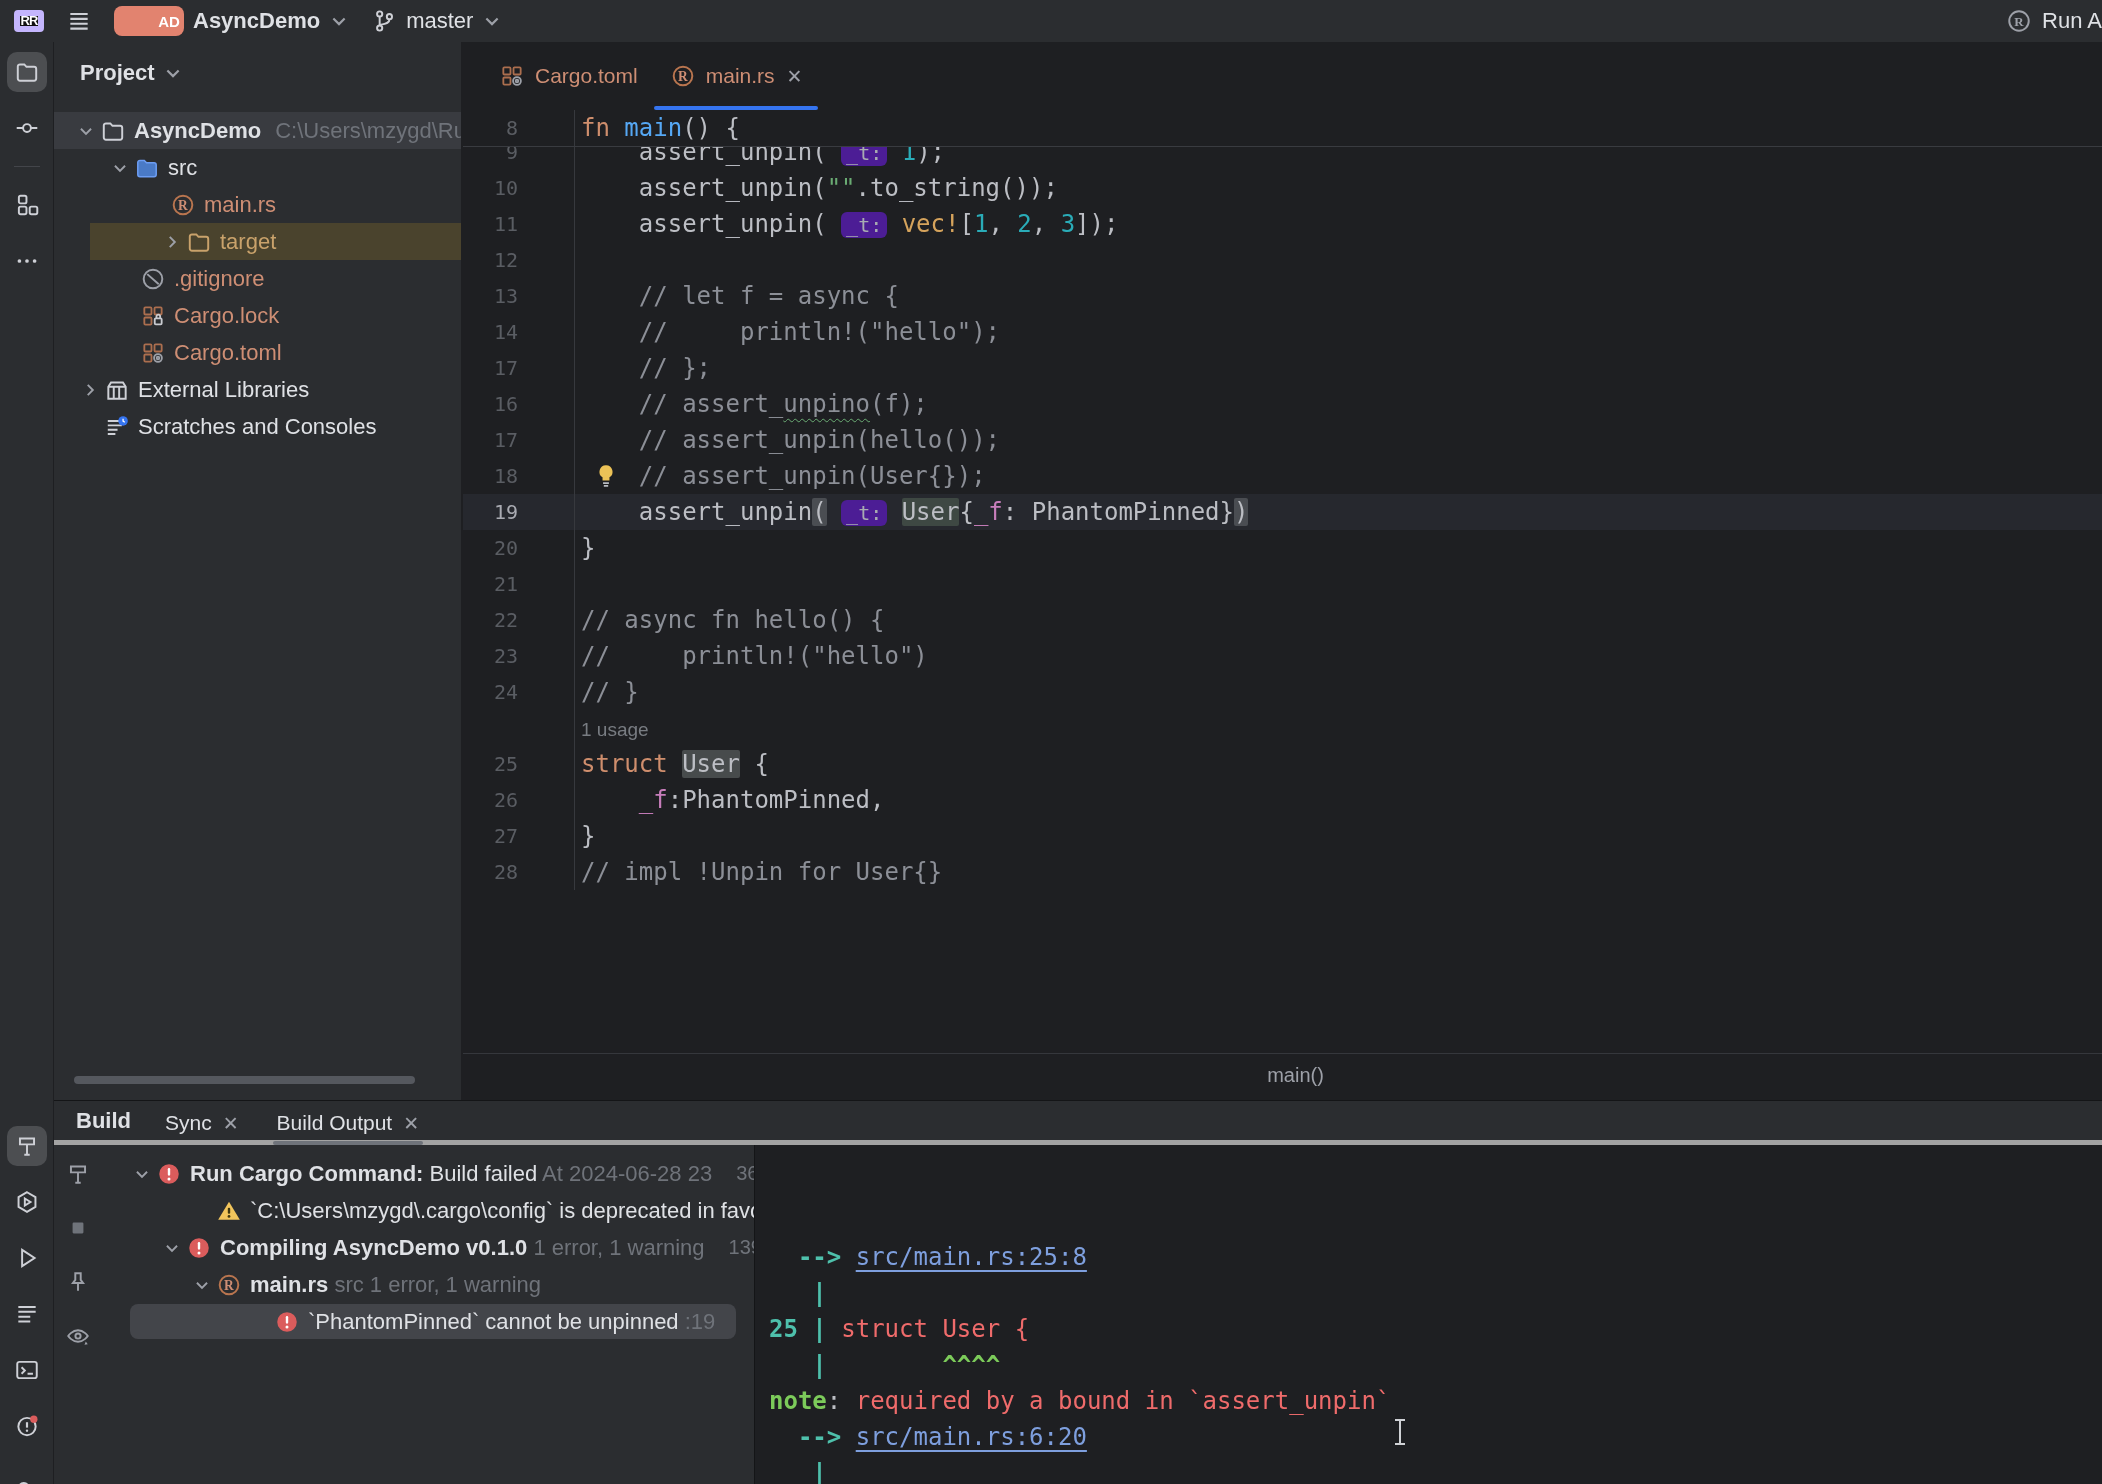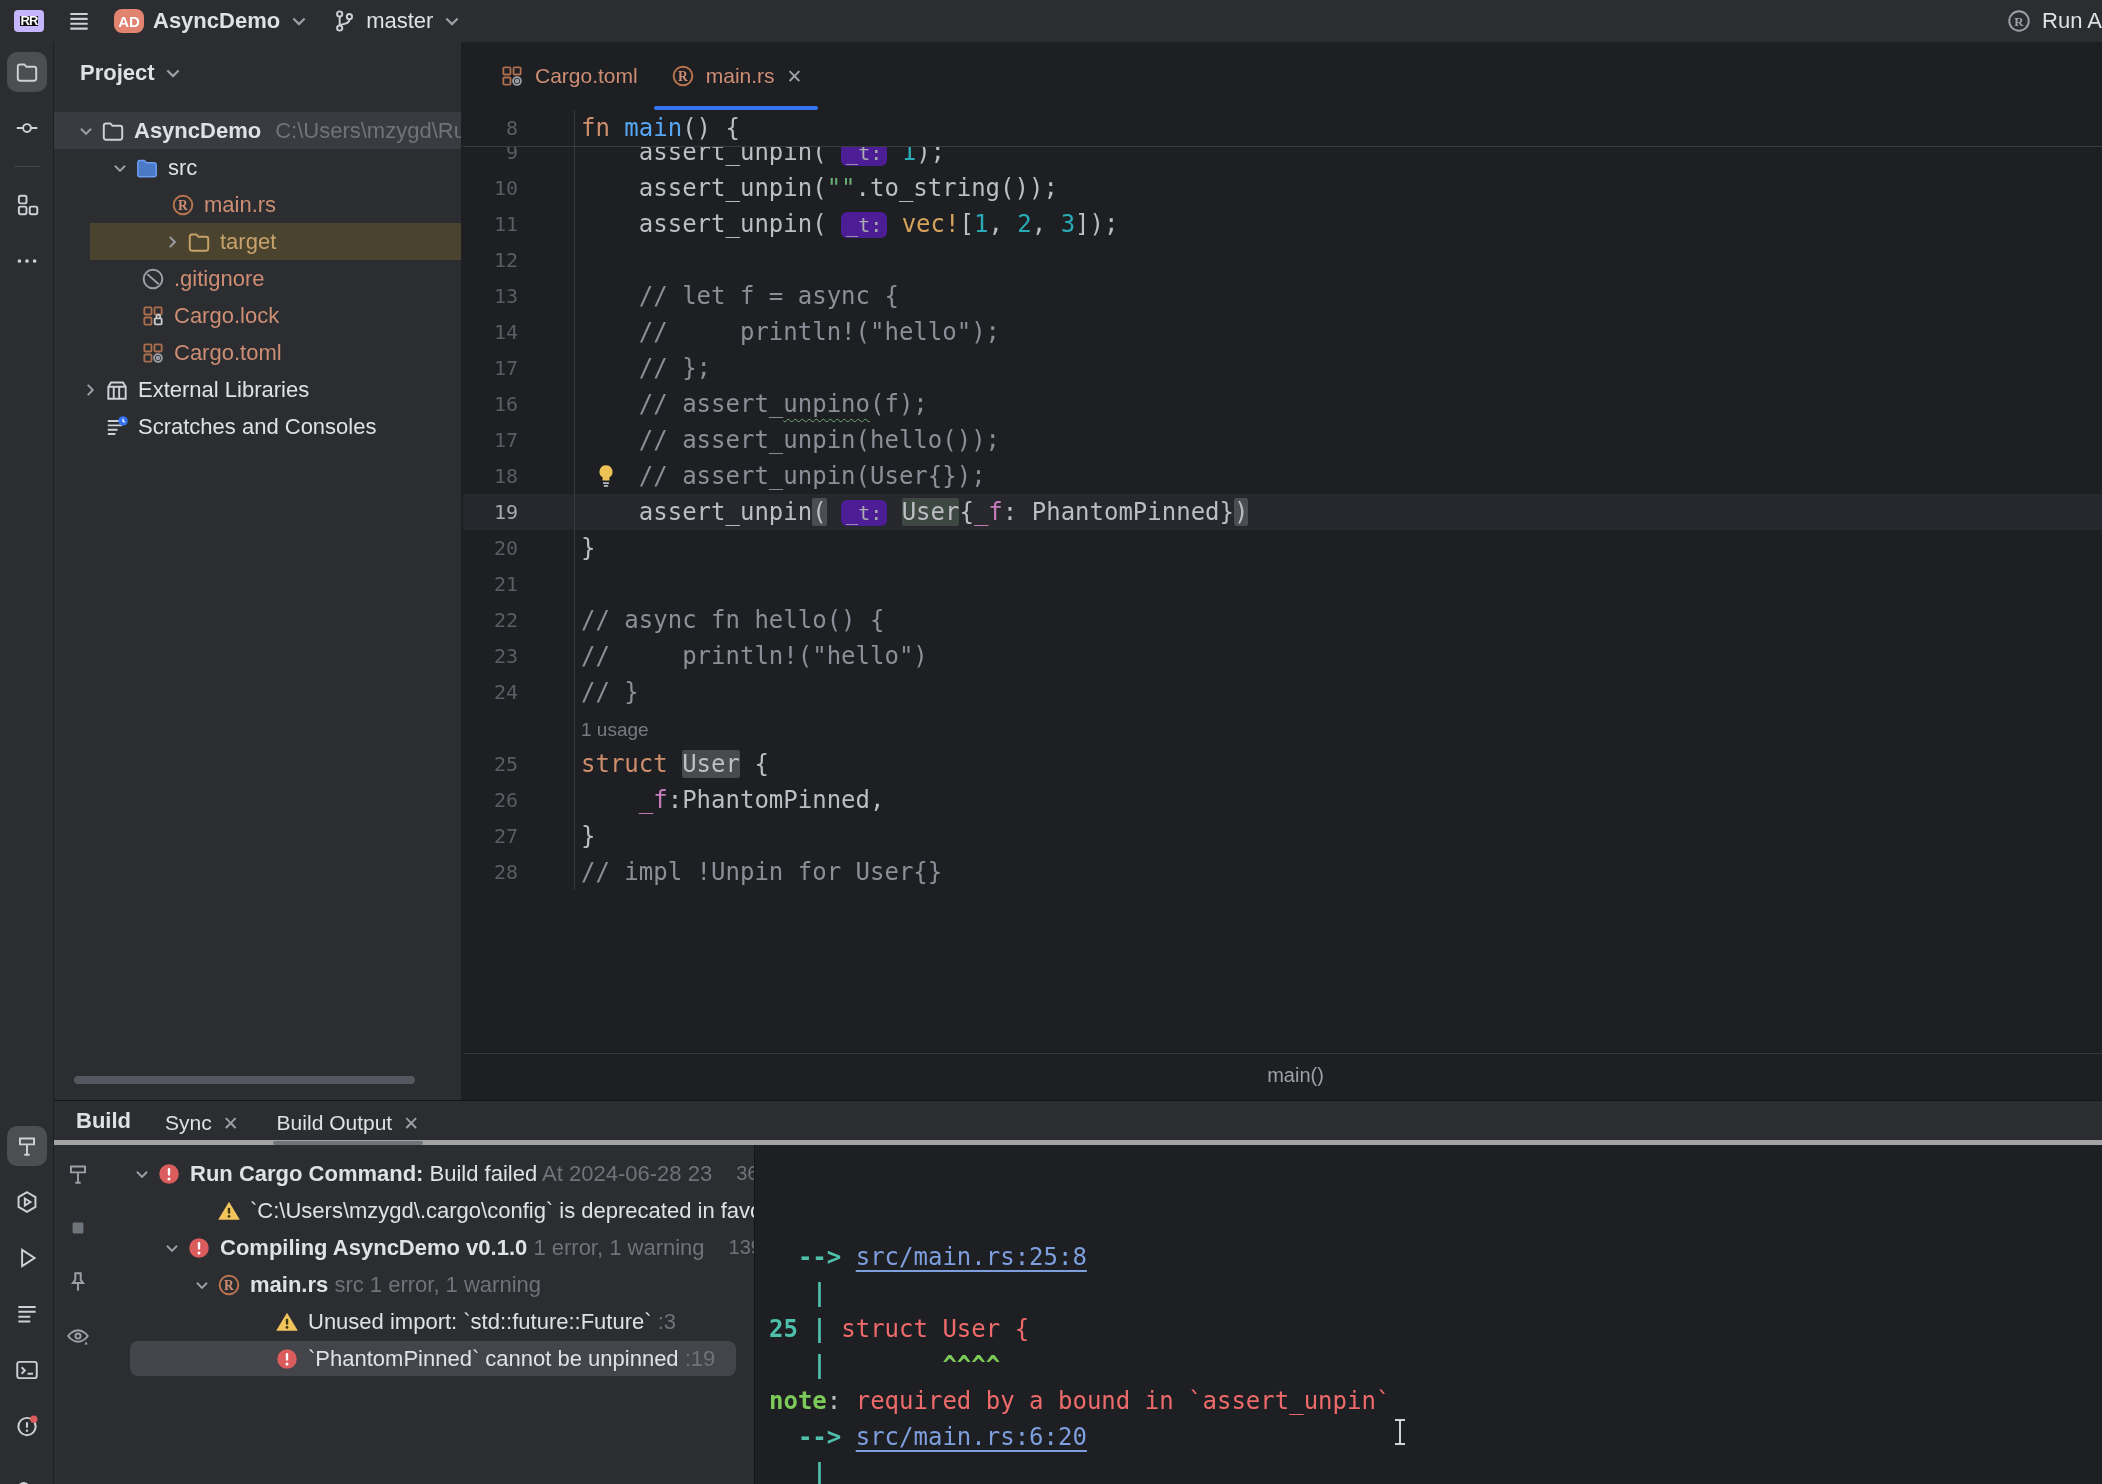--- a/index.html
+++ b/index.html
@@ -8,22 +8,22 @@
   .ic{width:26px;height:26px;display:inline-flex;align-items:center;justify-content:center;flex:0 0 auto;}
   .ic svg{width:100%;height:100%;}
   .ic16{width:20px;height:20px;}
   
   #titlebar{position:absolute;left:0;top:0;right:0;height:42px;background:#2B2D30;
             display:flex;align-items:center;padding:0 14px;gap:22px;z-index:30;}
   #rr-logo{width:30px;height:22px;background:#111;border:6px solid #c4b5fd;border-radius:4px;
            display:flex;flex-direction:column;align-items:center;justify-content:center;box-sizing:border-box;}
   #rr-logo .rr{color:#fff;font-weight:bold;font-size:13px;line-height:13px;letter-spacing:-1px;}
   #rr-logo .bar{width:16px;height:4px;background:#C59A45;margin-top:2px;}
-  #proj-avatar{width:30px;height:24px;border-radius:8px;background:#E2836F;color:#fff;font-weight:bold;
-               font-size:15px;display:flex;align-items:center;justify-content:center;}
+  #proj-avatar{width:30px;height:30px;border-radius:8px;background:#E2836F;color:#fff;font-weight:bold;
+               font-size:15px;display:flex;align-items:center;justify-content:center;padding-left:40px;}
   .tb-group{display:flex;align-items:center;gap:9px;font-size:22px;color:#DFE1E5;}
   .tb-bold{font-weight:600;}
   #run-widget{margin-left:auto;display:flex;align-items:center;gap:10px;font-size:22px;margin-right:-14px;white-space:nowrap;}
   
   #stripe{position:absolute;left:0;top:42px;bottom:0;width:54px;background:#2B2D30;
           border-right:1px solid #1E1F22;display:flex;flex-direction:column;align-items:center;
           padding-top:10px;box-sizing:border-box;overflow:hidden;z-index:20;}
   .stripe-btn{width:40px;height:40px;border-radius:10px;display:flex;align-items:center;justify-content:center;
               margin-bottom:16px;position:relative;}
   .stripe-btn.sel{background:#4C4E51;}
@@ -521,31 +521,20 @@
           </span>
           <span class="ic">
             <svg viewBox="0 0 24 24">
               <circle cx="12" cy="12" r="8.6" fill="none" stroke="#B9754F" stroke-width="1.8"></circle>
               <text x="12" y="16.6" font-size="12.5" font-weight="bold" fill="#CE8E74" text-anchor="middle" font-family="Liberation Serif,serif">R</text>
             </svg>
           </span>
           <span class="lbl"><span class="b-b">main.rs</span><span class="b-meta"> src 1 error, 1 warning</span></span>
         </div>
         <div class="brow" style="padding-left: 144px;">
-          <span class="chev-slot"></span>
-          <span class="ic">
-            <svg viewBox="0 0 24 24">
-              <path d="M12 3.5L22 20H2z" fill="#F2C55C"></path>
-              <rect x="10.9" y="9" width="2.2" height="5.5" rx="1" fill="#40380F"></rect>
-              <circle cx="12" cy="17" r="1.3" fill="#40380F"></circle>
-            </svg>
-          </span>
-          <span class="lbl"><span>Unused import: `std::future::Future`</span><span class="b-meta"> :3</span></span>
-        </div>
-        <div class="brow" style="padding-left: 144px;">
           <div class="bsel-bg"></div>
           <span class="chev-slot"></span>
           <span class="ic">
             <svg viewBox="0 0 24 24">
               <circle cx="12" cy="12" r="9" fill="#DB5C5C"></circle>
               <rect x="10.9" y="6.5" width="2.2" height="7" rx="1" fill="#fff"></rect>
               <circle cx="12" cy="16.6" r="1.4" fill="#fff"></circle>
             </svg>
           </span>
           <span class="lbl"><span>`PhantomPinned` cannot be unpinned</span><span class="b-meta"> :19</span></span>

